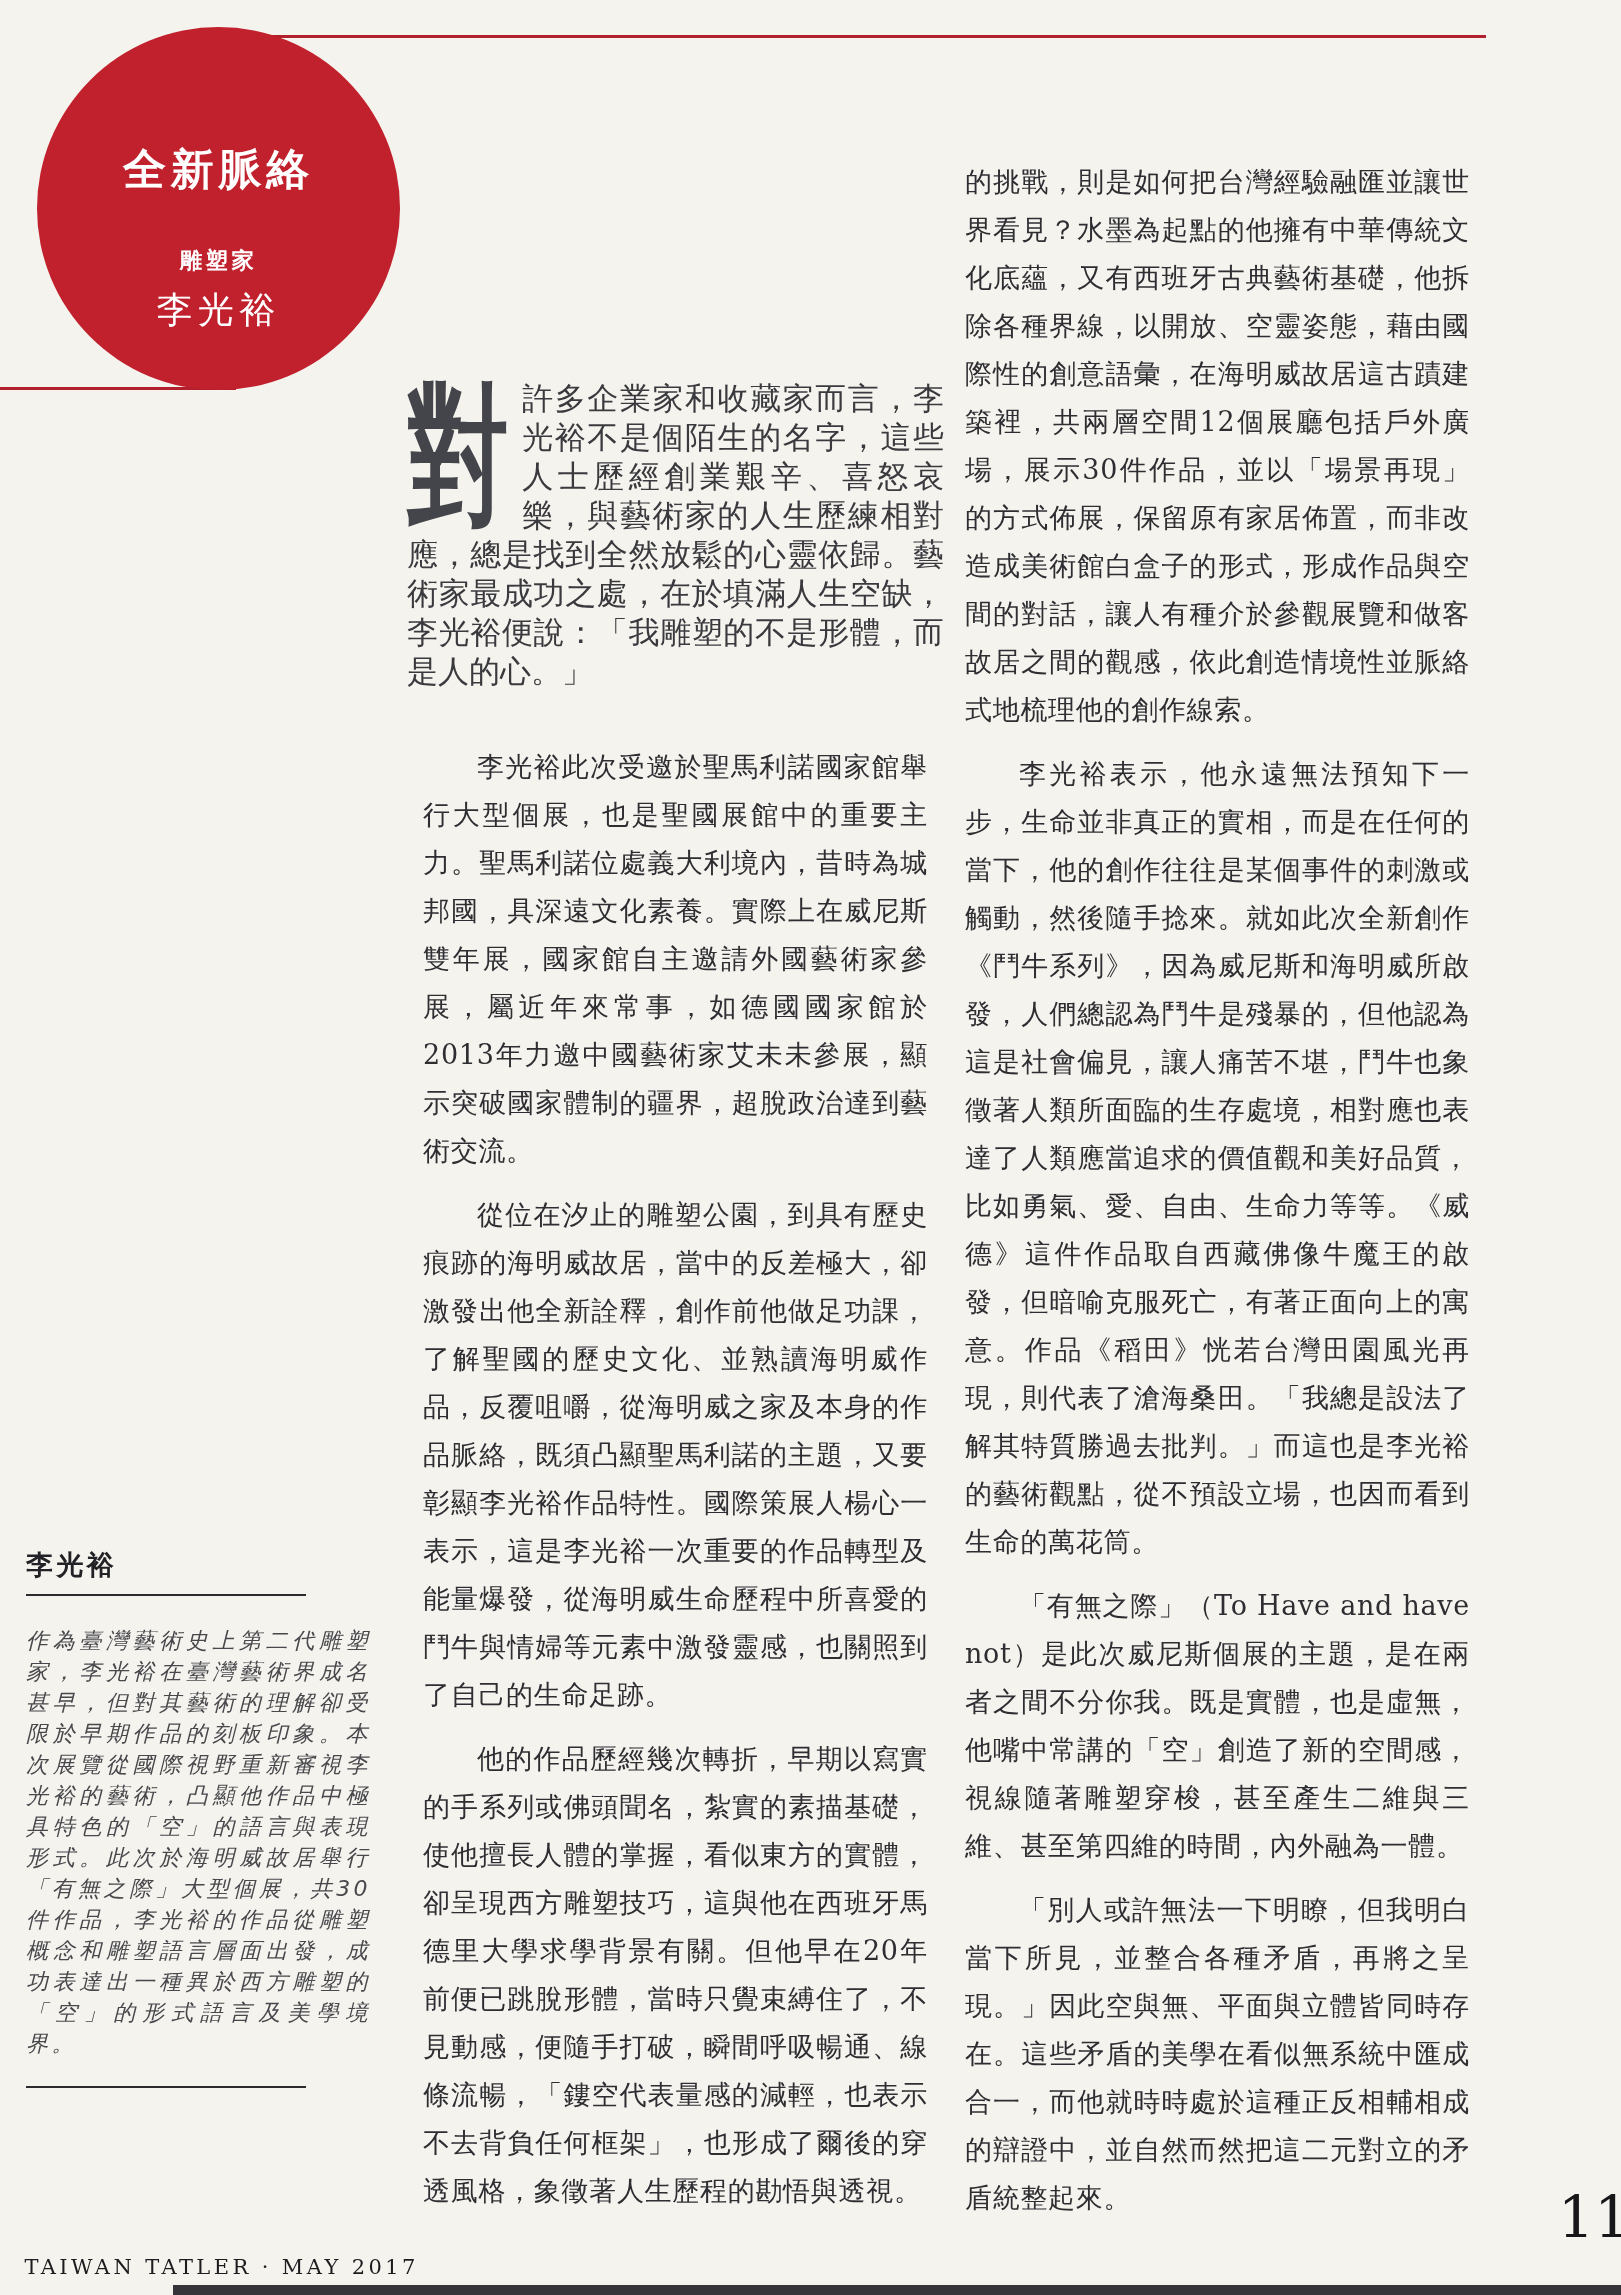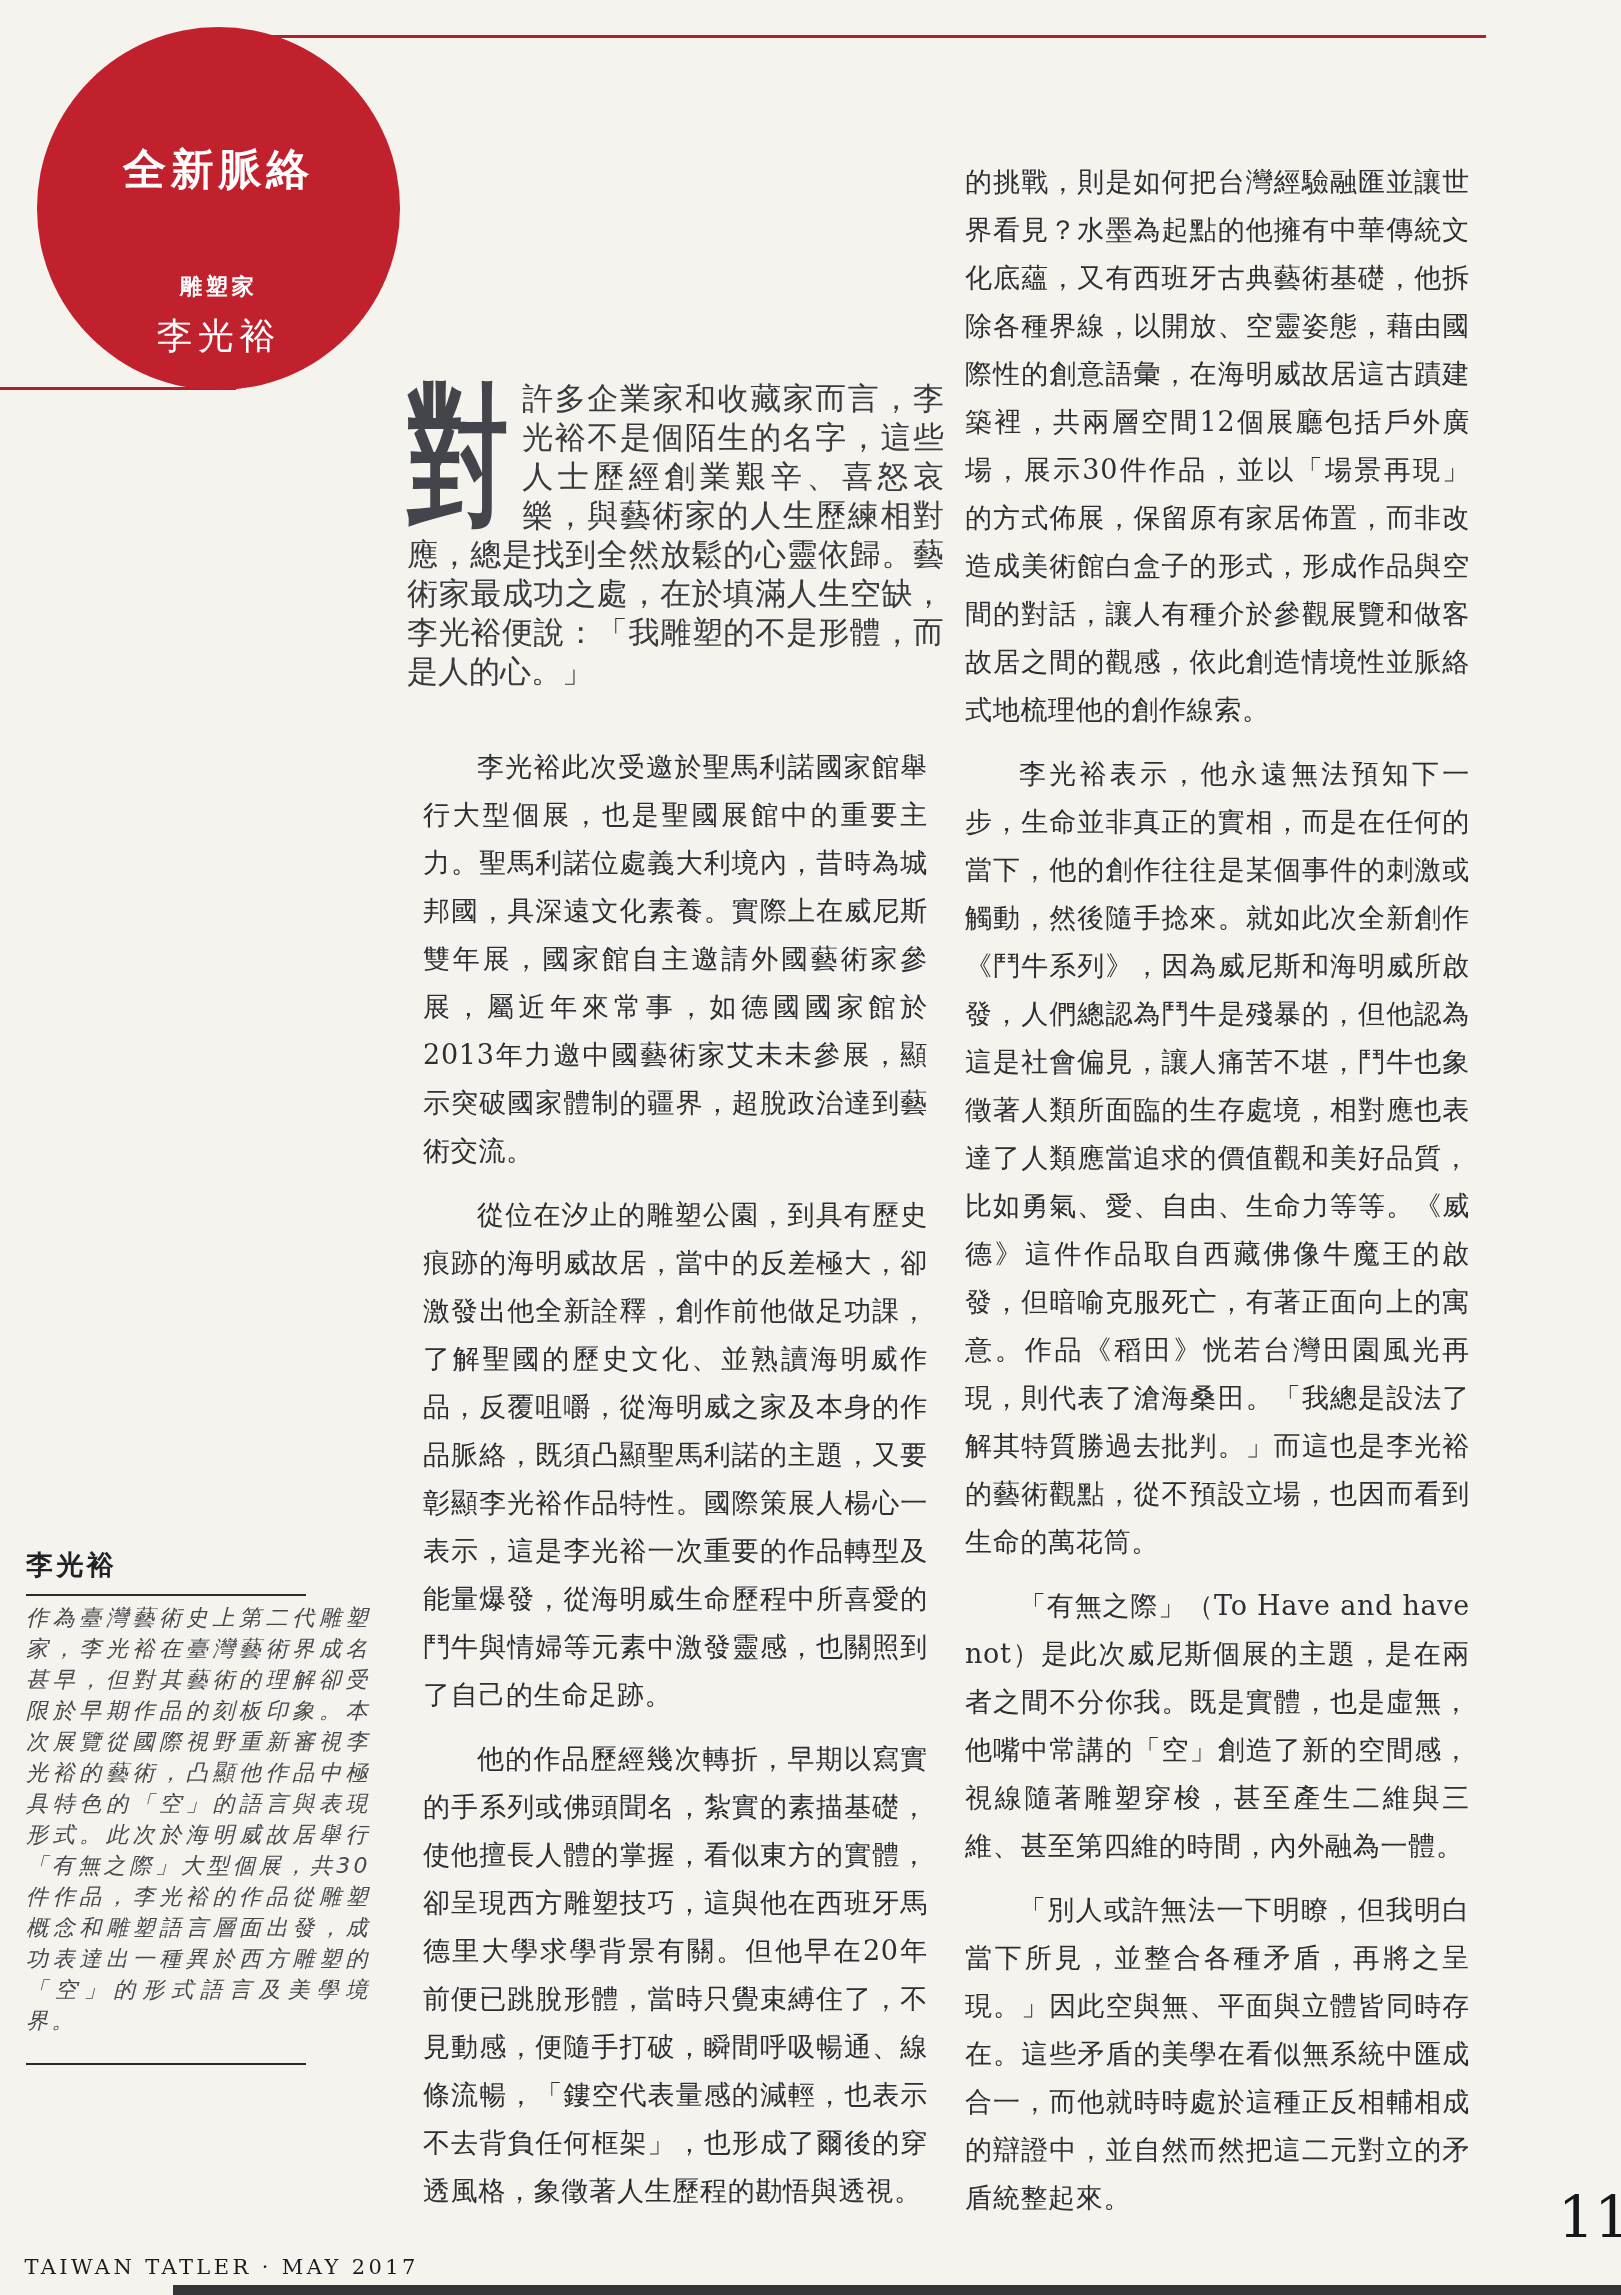--- a/index.html
+++ b/index.html
@@ -15,21 +15,21 @@
   #rule-top { left:265px; top:35px; width:1221px; }
   #rule-left { left:0; top:387px; width:236px; }
 
   #badge {
     position:absolute; left:37px; top:27px; width:363px; height:363px;
     border-radius:50%; background:#c1202d; z-index:2;
     display:flex; flex-direction:column; align-items:center;
     color:#ffffff; font-family:Liberation Mono, monospace; text-align:center;
   }
   #badge .b-line1 { margin-top:114px; font-size:43px; font-weight:bold; letter-spacing:4.7px; }
-  #badge .b-line2 { margin-top:72px;  font-size:22.4px; font-weight:bold; letter-spacing:3.4px; }
+  #badge .b-line2 { margin-top:46px;  font-size:22.4px; font-weight:bold; letter-spacing:3.4px; }
   #badge .b-line3 { margin-top:9.5px;  font-size:36px; font-weight:300; letter-spacing:5.4px; }
 
   #col1 { position:absolute; left:407px; top:379px; width:537px; z-index:3; }
   #col2 { position:absolute; left:949px; top:142px; width:537px; z-index:3; }
 
   .intro {
     font-size:31px; line-height:39px; text-align:justify;
     color:#3a3a3e; margin:0;
   }
   .dropcap {
@@ -43,21 +43,21 @@
     text-align:justify; text-indent:2em; margin:16px; color:#2e2e32;
   }
   .first-body { margin-top:52px; }
   .no-indent { text-indent:0; }
 
   #sidebar { position:absolute; left:26px; top:1547px; width:345px; z-index:3;
              font-family:"DejaVu Sans", sans-serif; }
   .sb-title { font-size:27px; font-weight:bold; letter-spacing:3.4px; color:#222226; }
   .sb-rule  { border:none; border-top:2.7px solid #2b2b2e; width:280px; margin:11px 0 0 0; }
   .sb-body  {
-    margin-top:6px; font-style:italic; font-size:22px; line-height:31px;
+    margin-top:29px; font-style:italic; font-size:22px; line-height:31px;
     letter-spacing:3.4px; color:#48484c; text-align:justify;
   }
   .sb-rule-bottom { border:none; border-top:2.7px solid #2b2b2e; width:280px; margin:27px 0 0 0; }
 
   #footer-left {
     position:absolute; left:24.4px; top:2231px; z-index:3;
     font-family:"DejaVu Serif", serif; font-size:21px; letter-spacing:3.4px; color:#1c1c1e;margin-top:24px;
   }
   #page-number {
     position:absolute; left:1558px; top:2184px; z-index:3;

